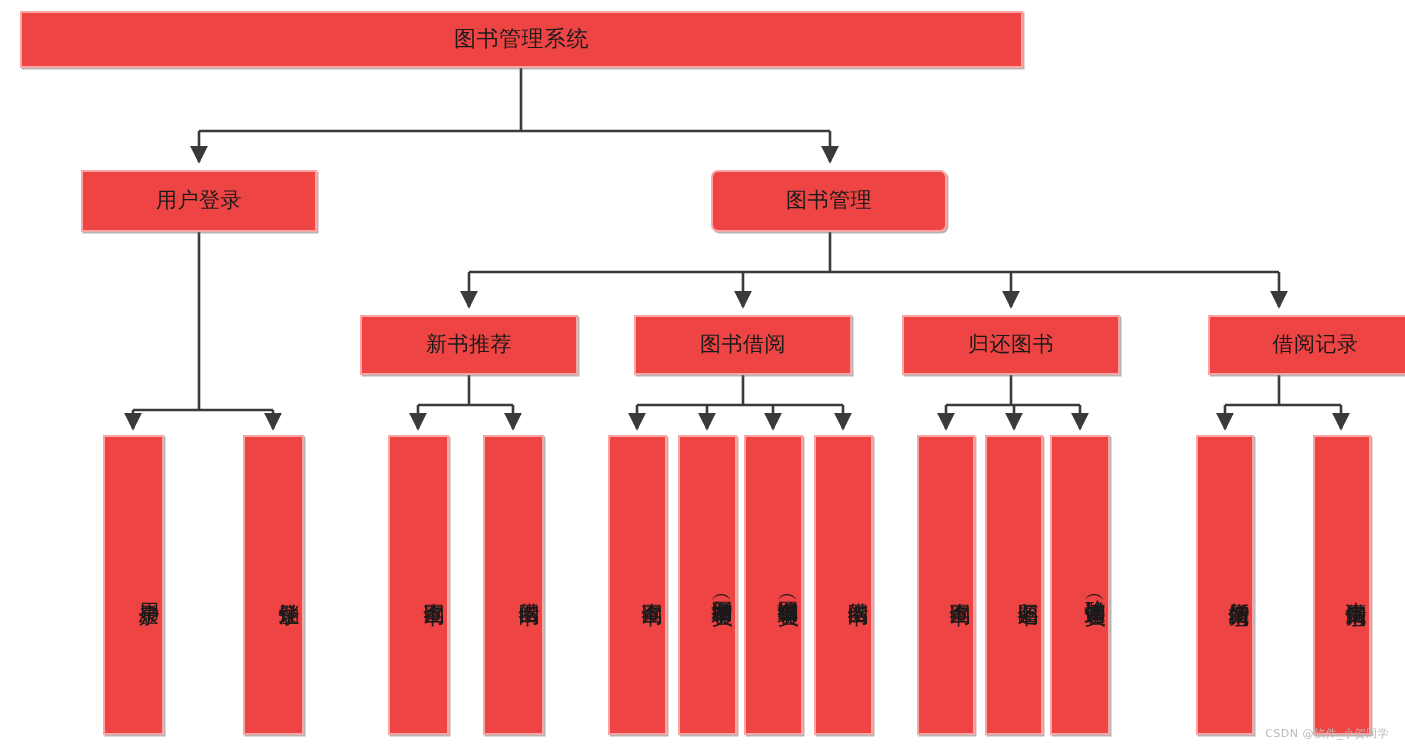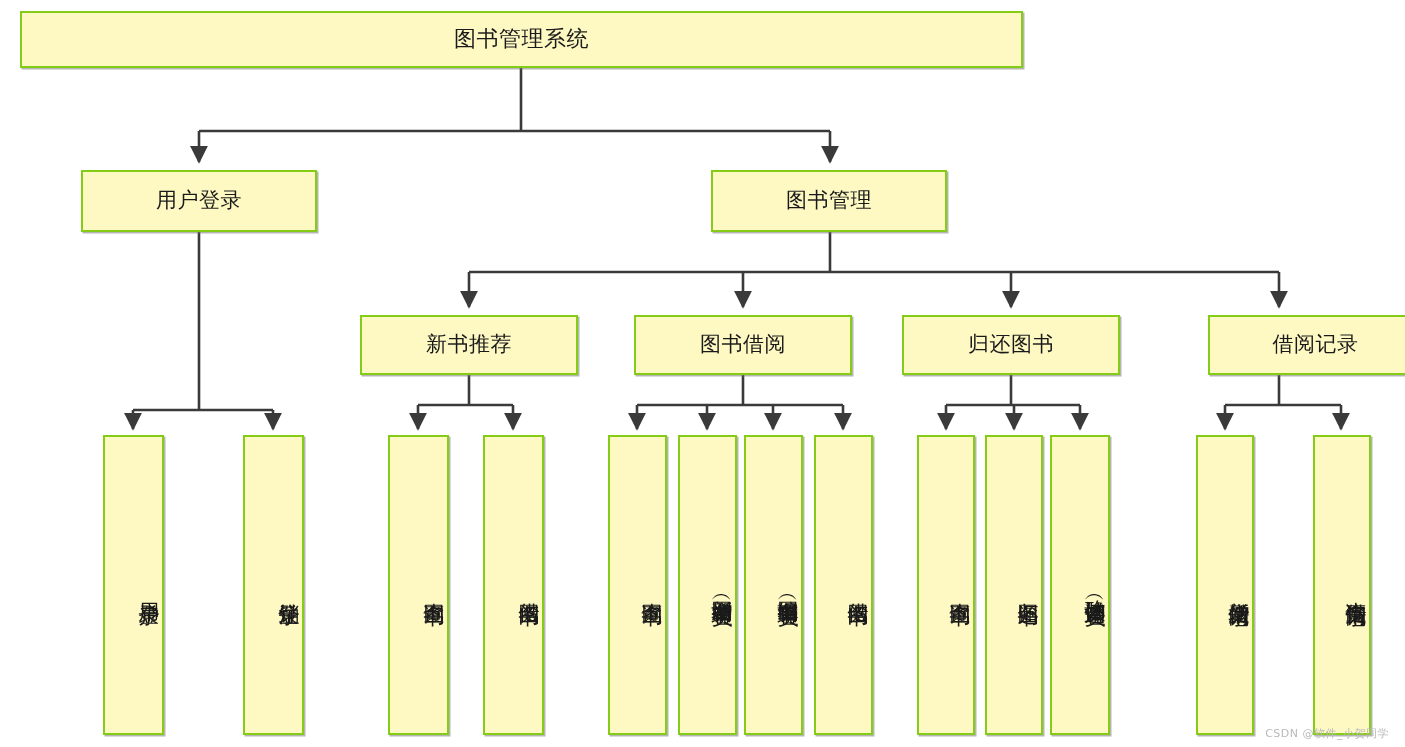--- a/index.html
+++ b/index.html
@@ -22,22 +22,22 @@
     position: absolute;
     left: 0;
     top: 0;
     width: 1405px;
     height: 747px;
     pointer-events: none;
   }
   .node {
     position: absolute;
     box-sizing: border-box;
-    border: 2px solid #84cc16;
-    background: #fef9c3;
+    border: 2px solid #fca5a5;
+    background: #ef4444;
     display: flex;
     align-items: center;
     justify-content: center;
     color: #1a1a1a;
     box-shadow: 1.5px 1.5px 0 rgba(120,120,120,0.55);
   }
   .node-h {
     font-size: 21px;
     line-height: 1.2;
     letter-spacing: 0.5px;
@@ -126,21 +126,21 @@
     </g>
   </svg>
 
   <div class="node node-h node-root" style="left:20px; top:11px; width:1003px; height:57px;">
     <span>图书管理系统</span>
   </div>
 
   <div class="node node-h" style="left:81px; top:170px; width:236px; height:62px;">
     <span>用户登录</span>
   </div>
-  <div class="node node-h" style="left:711px; top:170px; width:236px; height:62px;">
+  <div class="node node-h" style="left:711px; top:170px; width:236px; height:62px;border-radius:7px;">
     <span>图书管理</span>
   </div>
 
   <div class="node node-h" style="left:634px; top:315px; width:218px; height:60px;">
     <span>图书借阅</span>
   </div>
   <div class="node node-h" style="left:360px; top:315px; width:218px; height:60px;">
     <span>新书推荐</span>
   </div>
   <div class="node node-h" style="left:902px; top:315px; width:218px; height:60px;">

